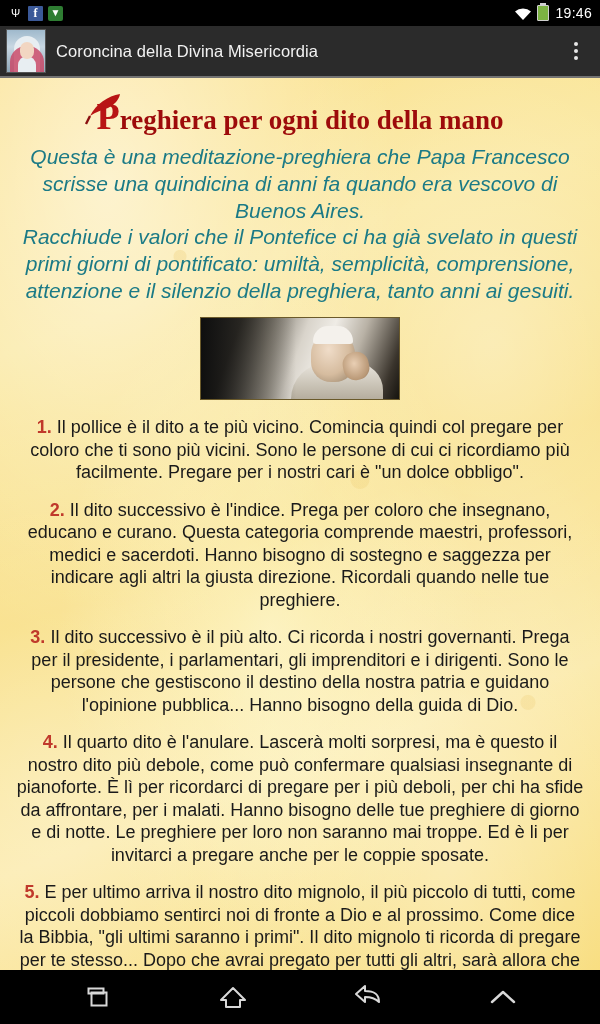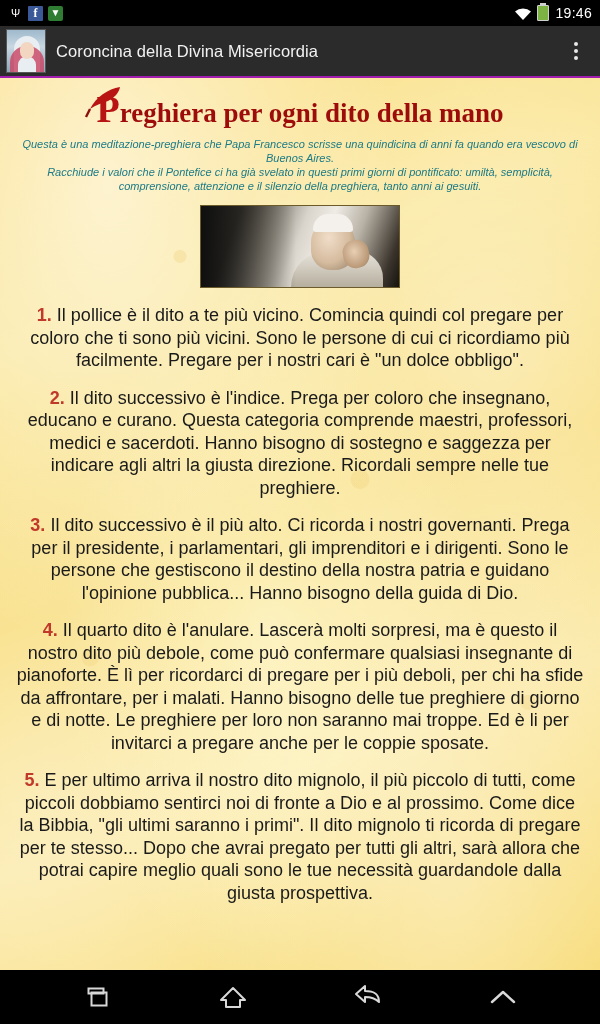--- a/index.html
+++ b/index.html
@@ -71,21 +71,21 @@
   }
 
   
   .actionbar {
     height: 52px;
     flex: 0 0 52px;
     background: #2b2b2b;
     display: flex;
     align-items: center;
     padding: 0 4px 0 6px;
-    border-bottom: 2px solid #a21caf;
+    border-bottom: 2px solid #737373;
   }
   .app-logo {
     width: 40px; height: 44px;
     background: linear-gradient(180deg,#9fb9cc 0%, #c8d7e2 40%, #8ea7b8 100%);
     border: 1px solid #555;
     position: relative;
     overflow: hidden;
     flex: 0 0 40px;
     margin-right: 10px;
   }
@@ -147,21 +147,21 @@
     flex: 1 1 auto;
     position: relative;
     overflow: hidden;
     background:
       radial-gradient(ellipse at 18% 12%, rgba(255,255,255,.55) 0%, rgba(255,255,255,0) 42%),
       radial-gradient(ellipse at 82% 30%, rgba(255,255,255,.38) 0%, rgba(255,255,255,0) 40%),
       radial-gradient(ellipse at 45% 62%, rgba(255,252,220,.6) 0%, rgba(255,255,255,0) 45%),
       radial-gradient(ellipse at 75% 88%, rgba(255,255,255,.35) 0%, rgba(255,255,255,0) 40%),
       radial-gradient(ellipse at 8% 80%, rgba(255,255,255,.3) 0%, rgba(255,255,255,0) 38%),
       linear-gradient(160deg, #fbe08a 0%, #fae79c 25%, #f8dd7d 50%, #fbe9a6 72%, #f7d96f 100%);
-    padding: 3px 16px 14px 16px;
+    padding: 10px 16px 14px 16px;
   }
   .content:after {
     
     content: "";
     position: absolute;
     inset: 0;
     pointer-events: none;
     background-image:
       radial-gradient(circle at 30% 20%, rgba(226,178,63,.18) 0 6px, transparent 7px),
       radial-gradient(circle at 60% 45%, rgba(226,178,63,.14) 0 9px, transparent 10px),
@@ -190,21 +190,21 @@
     position: absolute;
     left: 68px; top: -4px;
     width: 40px; height: 34px;
     z-index: 3;
     pointer-events: none;
   }
 
   .intro {
     color: #1b7a86;
     font-style: italic;
-    font-size: 11px;
+    font-size: 21px;
     line-height: 1.28;
     text-align: center;
     margin: 4px 4px 12px 4px;
     position: relative;
     z-index: 2;
   }
   .intro p { margin: 0; }
 
   .photo-wrap {
     display: flex;
@@ -351,21 +351,21 @@
         <div class="pope-cap"></div>
         <div class="hand"></div>
         <div class="blur-l"></div>
       </div>
     </div>
 
     <p class="para">
       <span class="num">1.</span><span> Il pollice è il dito a te più vicino. Comincia quindi col pregare per coloro che ti sono più vicini. Sono le persone di cui ci ricordiamo più facilmente. Pregare per i nostri cari è "un dolce obbligo".</span>
     </p>
     <p class="para">
-      <span class="num">2.</span><span> Il dito successivo è l'indice. Prega per coloro che insegnano, educano e curano. Questa categoria comprende maestri, professori, medici e sacerdoti. Hanno bisogno di sostegno e saggezza per indicare agli altri la giusta direzione. Ricordali sempre nelle tue preghiere.</span>
+      <span class="num">2.</span><span> Il dito successivo è l'indice. Prega per coloro che insegnano, educano e curano. Questa categoria comprende maestri, professori, medici e sacerdoti. Hanno bisogno di sostegno e saggezza per indicare agli altri la giusta direzione. Ricordali quando nelle tue preghiere.</span>
     </p>
     <p class="para">
       <span class="num">3.</span><span> Il dito successivo è il più alto. Ci ricorda i nostri governanti. Prega per il presidente, i parlamentari, gli imprenditori e i dirigenti. Sono le persone che gestiscono il destino della nostra patria e guidano l'opinione pubblica... Hanno bisogno della guida di Dio.</span>
     </p>
     <p class="para">
       <span class="num">4.</span><span> Il quarto dito è l'anulare. Lascerà molti sorpresi, ma è questo il nostro dito più debole, come può confermare qualsiasi insegnante di pianoforte. È lì per ricordarci di pregare per i più deboli, per chi ha sfide da affrontare, per i malati. Hanno bisogno delle tue preghiere di giorno e di notte. Le preghiere per loro non saranno mai troppe. Ed è li per invitarci a pregare anche per le coppie sposate.</span>
     </p>
     <p class="para">
       <span class="num">5.</span><span> E per ultimo arriva il nostro dito mignolo, il più piccolo di tutti, come piccoli dobbiamo sentirci noi di fronte a Dio e al prossimo. Come dice la Bibbia, "gli ultimi saranno i primi". Il dito mignolo ti ricorda di pregare per te stesso... Dopo che avrai pregato per tutti gli altri, sarà allora che potrai capire meglio quali sono le tue necessità guardandole dalla giusta prospettiva.</span>
     </p>

